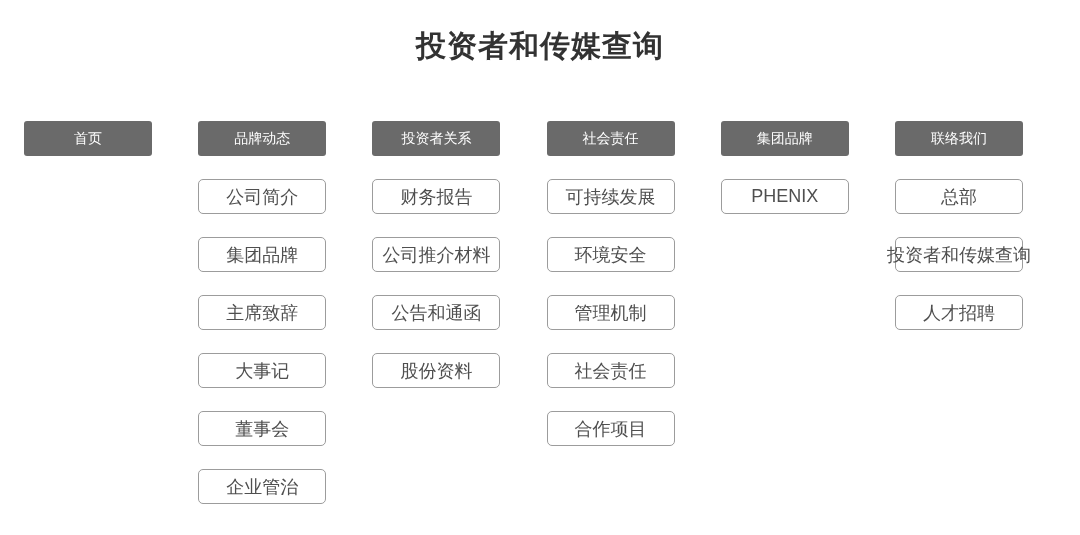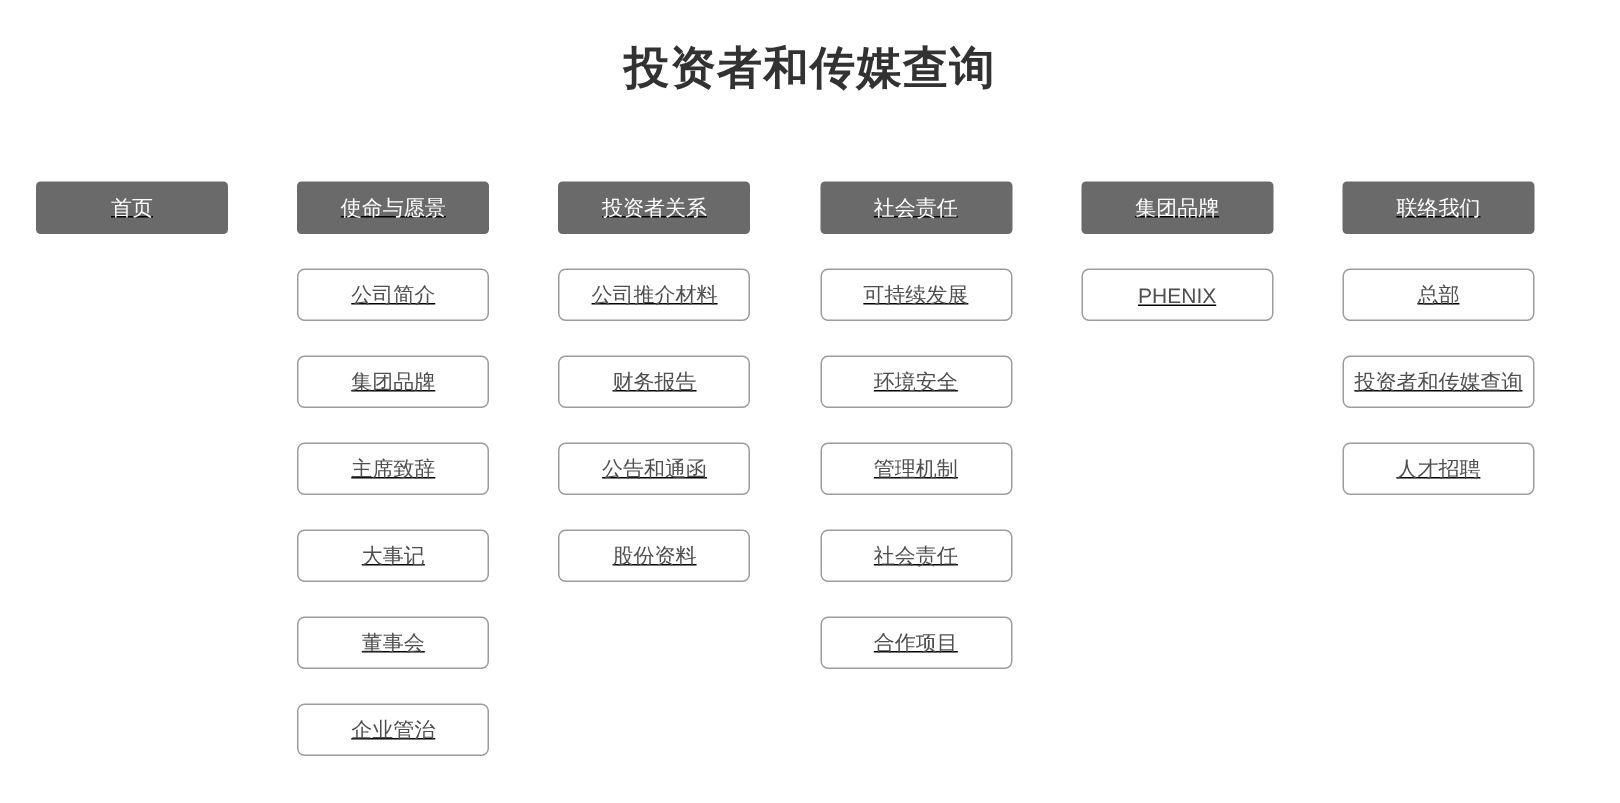--- a/index.html
+++ b/index.html
@@ -29,21 +29,20 @@
     font-weight:bold;
     color:var(--title-color);
     letter-spacing:1px;
   }
   .grid{
     display:flex;
     justify-content:space-between;
     align-items:flex-start;
     margin-top:56px;
     padding:0 57px 0 24px;
-    text-decoration:underline;
   }
   .column{
     width:128px;
     display:flex;
     flex-direction:column;
     gap:23px;
   }
   .header-box{
     height:35px;
     background:var(--header-bg);
@@ -55,50 +54,50 @@
     justify-content:center;
     white-space:nowrap;
     cursor:pointer;
   }
   .item-box{
     height:35px;
     background:#fff;
     border:1px solid var(--item-border);
     border-radius:5px;
     color:var(--item-text);
-    font-size:14px;
+    font-size:18px;
     display:flex;
     align-items:center;
     justify-content:center;
     white-space:nowrap;
     cursor:pointer;
   }
 </style>
 </head>
 <body>
 
 <h1 class="title">投资者和传媒查询</h1>
 
 <div class="grid">
     <div class="column">
     <div class="header-box">首页</div>
   </div>
     <div class="column">
-    <div class="header-box">使命与愿景</div>
+    <div class="header-box">品牌动态</div>
   <div class="item-box">公司简介</div>
       <div class="item-box">集团品牌</div>
       <div class="item-box">主席致辞</div>
       <div class="item-box">大事记</div>
       <div class="item-box">董事会</div>
       <div class="item-box">企业管治</div>
     </div>
     <div class="column">
     <div class="header-box">投资者关系</div>
-  <div class="item-box">公司推介材料</div>
-      <div class="item-box">财务报告</div>
+  <div class="item-box">财务报告</div>
+      <div class="item-box">公司推介材料</div>
       <div class="item-box">公告和通函</div>
       <div class="item-box">股份资料</div>
     </div>
     <div class="column">
     <div class="header-box">社会责任</div>
   <div class="item-box">可持续发展</div>
       <div class="item-box">环境安全</div>
       <div class="item-box">管理机制</div>
       <div class="item-box">社会责任</div>
       <div class="item-box">合作项目</div>

